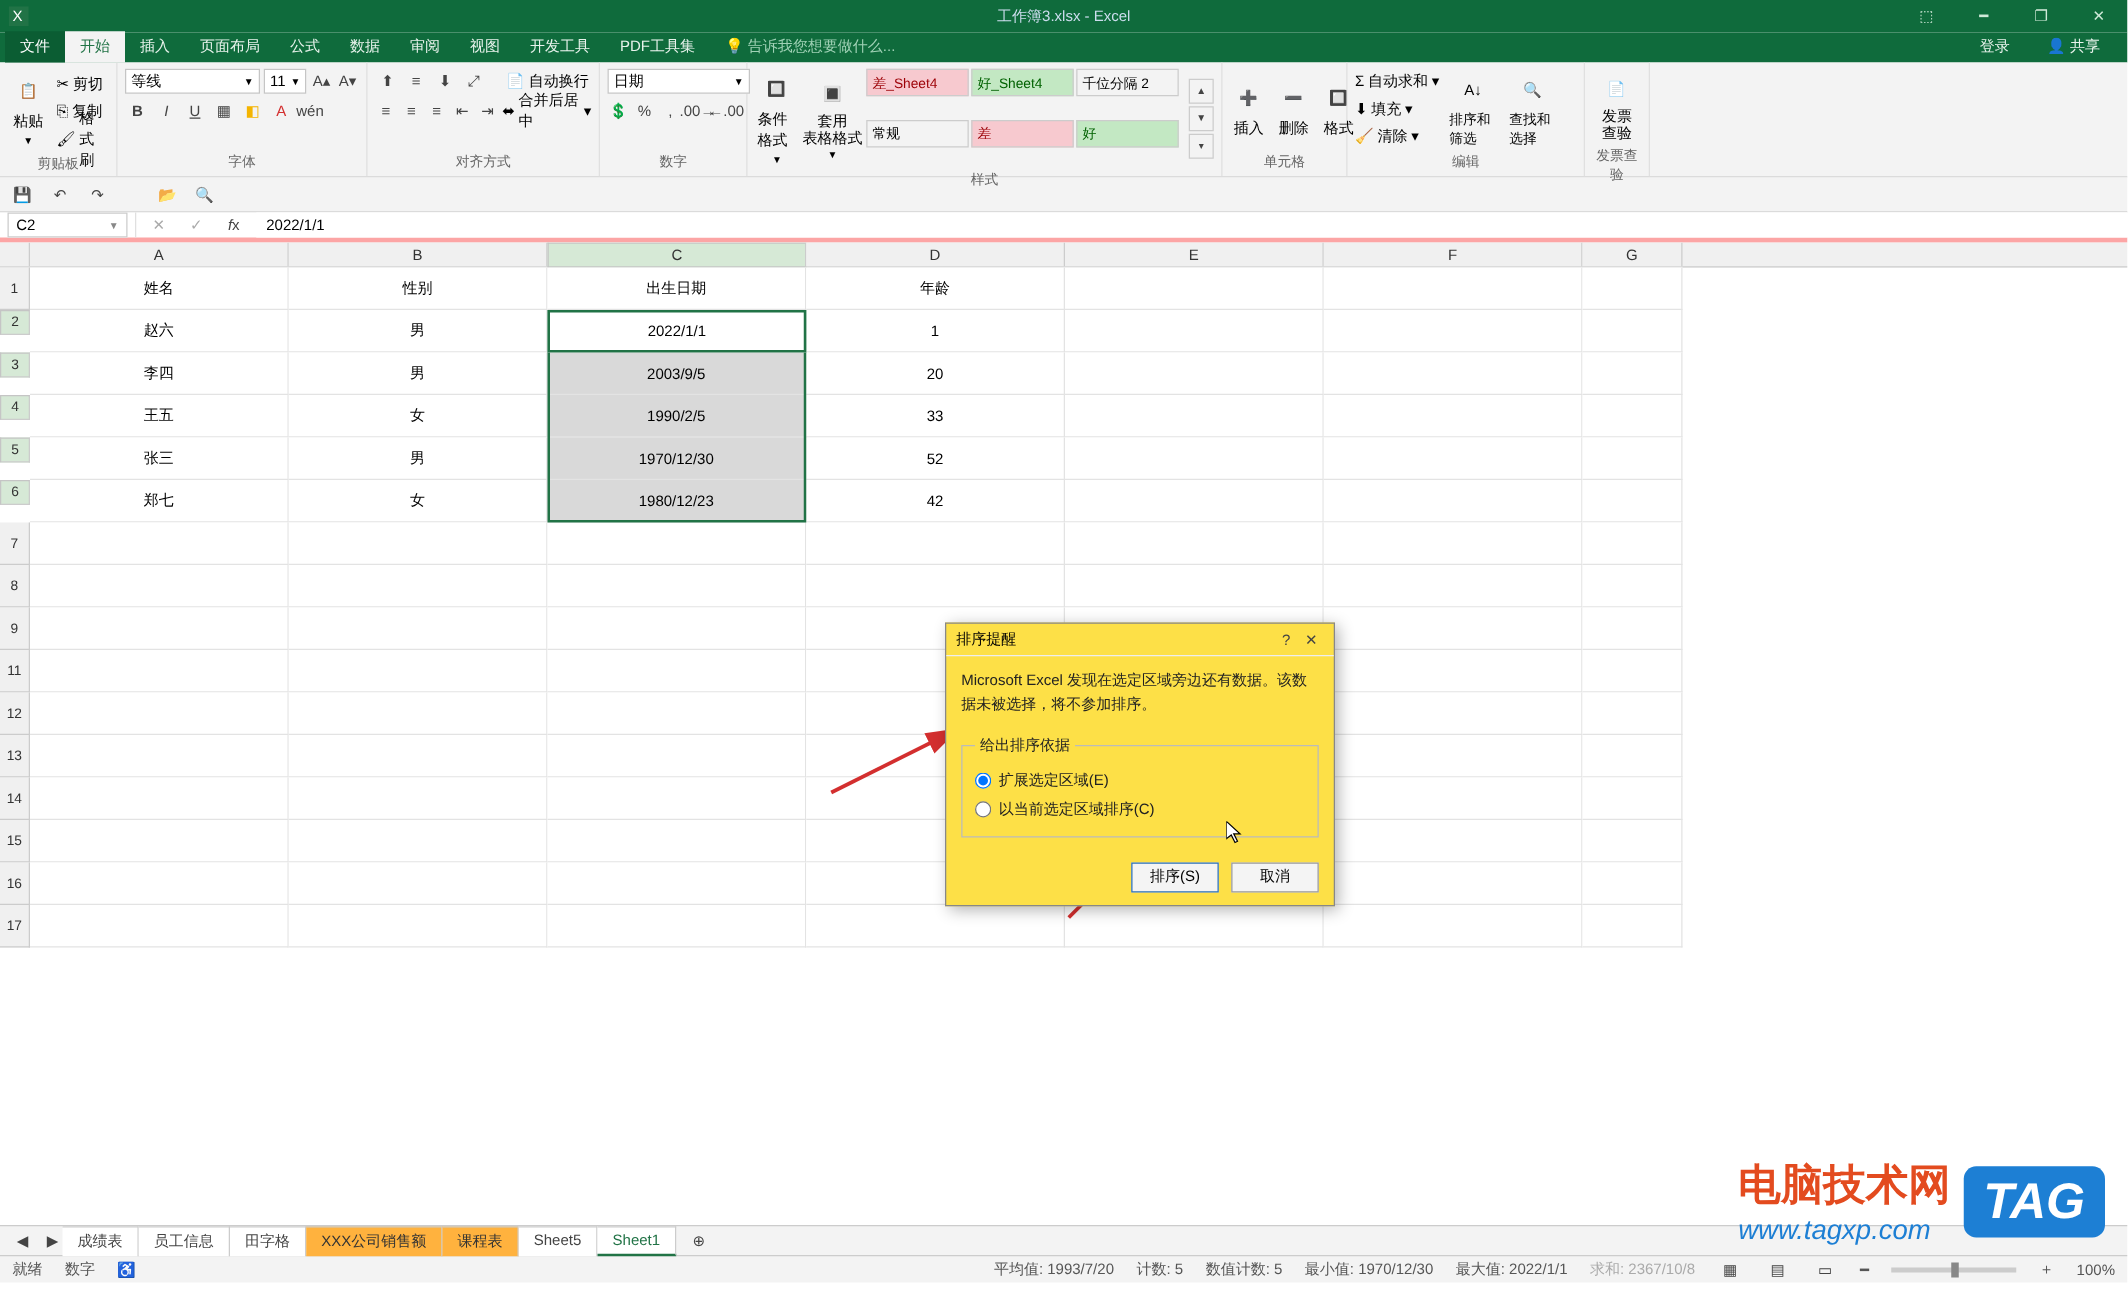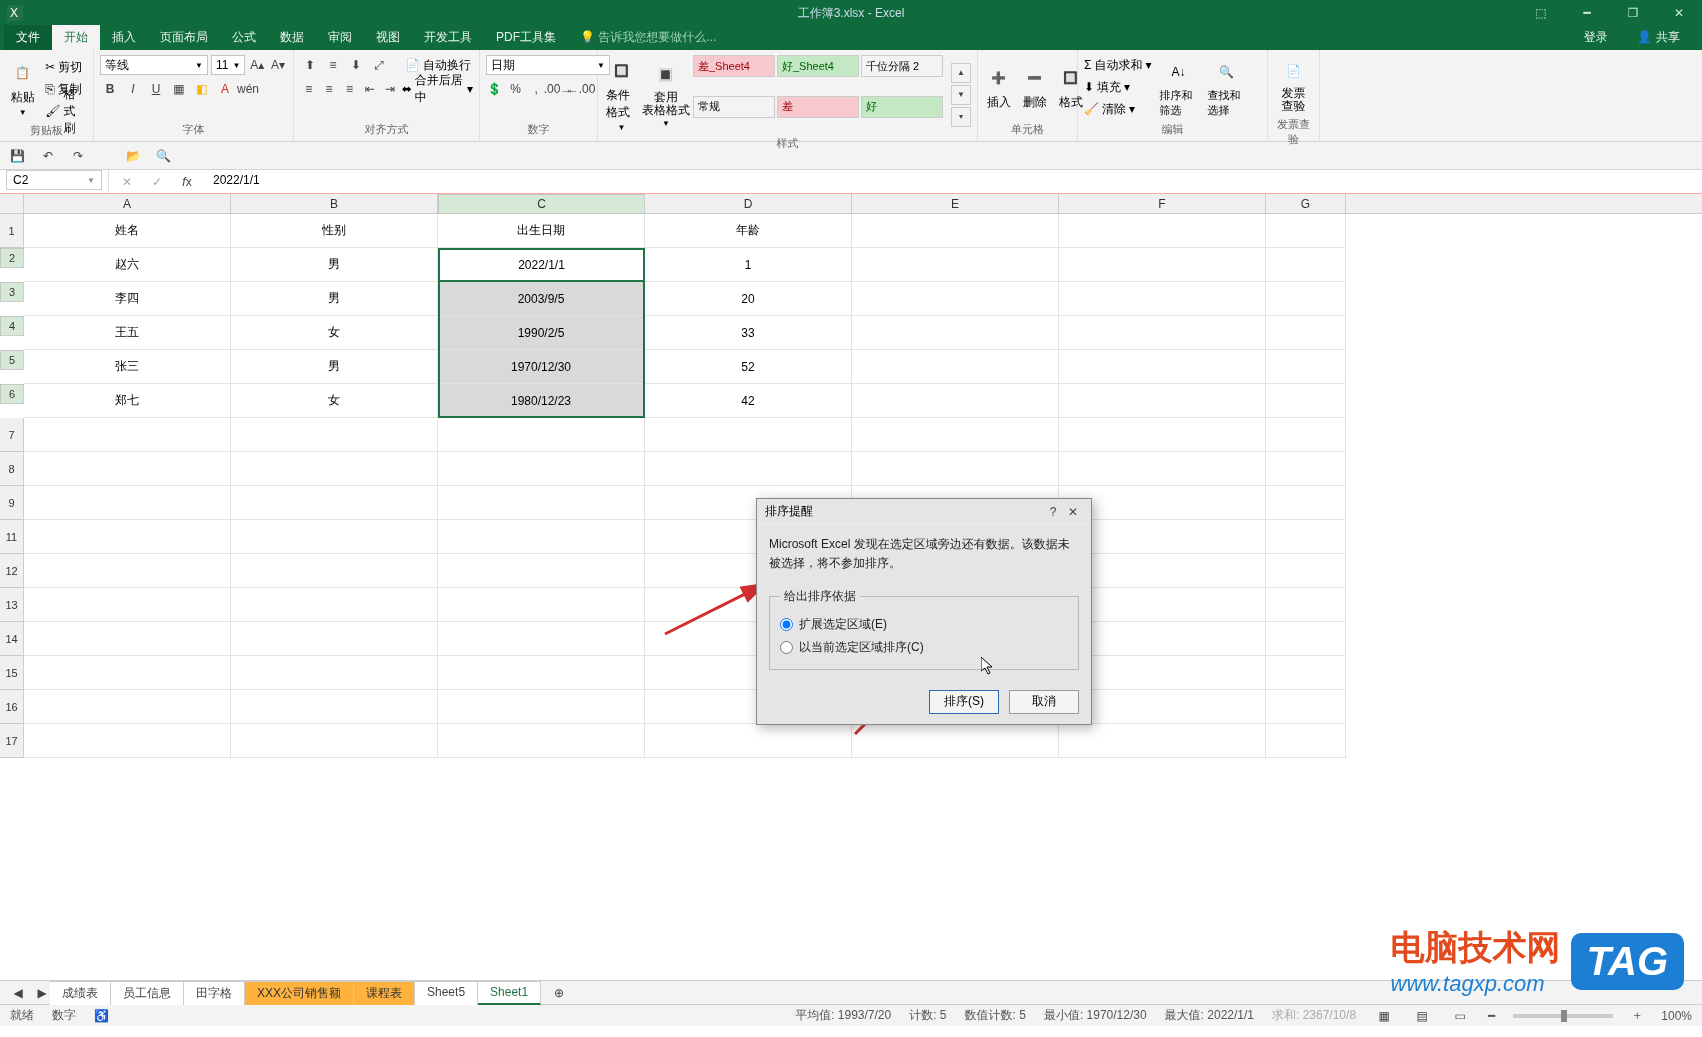--- a/index.html
+++ b/index.html
@@ -17,38 +17,38 @@
 .rgroup{border-right:1px solid #e0e0e0;padding:2px 6px;display:flex;flex-direction:column;justify-content:space-between}
 .rgroup .body{flex:1;display:flex;gap:6px;padding-top:3px}
 .rgroup .label{text-align:center;font-size:11px;color:#666;padding:2px 0}
 .bigbtn{display:flex;flex-direction:column;align-items:center;justify-content:center;width:42px;gap:2px;padding:2px}
 .bigbtn .ico{width:28px;height:28px;display:flex;align-items:center;justify-content:center}
 .smallrow{display:flex;align-items:center;gap:3px;height:20px}
 .sel{border:1px solid #c5c5c5;background:#fff;height:20px;display:flex;align-items:center;padding:0 4px;gap:4px}
 .iconbtn{width:20px;height:20px;display:flex;align-items:center;justify-content:center;color:#444}
 .stylecell{border:1px solid #ccc;height:22px;width:82px;font-size:11px;display:flex;align-items:center;padding:0 4px}
 .qat{height:28px;background:#f3f3f3;border-bottom:1px solid #d4d4d4;display:flex;align-items:center;padding:0 8px;gap:10px}
-.formula-bar{height:24px;background:#fff;border-bottom:1px solid #fca5a5;display:flex;}
+.formula-bar{height:24px;background:#fff;border-bottom:4px solid #fca5a5;display:flex;align-items:center}
 .namebox{width:96px;border:1px solid #ccc;height:20px;margin:0 6px;padding:0 6px;display:flex;align-items:center;background:#fff}
 .fx-area{display:flex;align-items:center;gap:10px;padding:0 8px;border-left:1px solid #e0e0e0}
 .fx-input{flex:1;height:20px;border:none;padding:0 8px;font-size:12px}
 .grid-wrap{position:relative;height:786px;overflow:hidden}
 .colhdr{display:flex;height:20px;background:#f0f0f0;border-bottom:1px solid #ccc}
 .corner{width:24px;border-right:1px solid #ccc;background:#f0f0f0}
 .ch{border-right:1px solid #ccc;display:flex;align-items:center;justify-content:center;font-size:12px;color:#333;background:#f0f0f0}
 .ch.sel{background:#d6e9d6}
 .rows{display:flex;flex-direction:column}
 .row{display:flex;height:34px}
 .rh{width:24px;background:#f0f0f0;border-right:1px solid #ccc;border-bottom:1px solid #ccc;display:flex;align-items:center;justify-content:center;font-size:11px;color:#333}
 .rh.sel{background:#d6e9d6}
 .cell{border-right:1px solid #e3e3e3;border-bottom:1px solid #e3e3e3;display:flex;align-items:center;justify-content:center;font-size:12px;color:#000;background:#fff}
 .cell.selected{background:#d9d9d9}
 .selborder{position:absolute;border:2px solid #217346;pointer-events:none}
 .activecell{position:absolute;border:2px solid #217346;background:#fff;pointer-events:none;display:flex;align-items:center;justify-content:center}
-.dialog{position:absolute;left:756px;top:304px;width:336px;background:#e5e5e5;border:1px solid #888;box-shadow:3px 3px 12px rgba(0,0,0,.3)}
+.dialog{position:absolute;left:756px;top:304px;width:312px;background:#fde047;border:1px solid #888;box-shadow:3px 3px 12px rgba(0,0,0,.3)}
 .dlg-title{height:26px;display:flex;align-items:center;padding:0 8px;font-size:12px;border-bottom:1px solid #eee}
 .dlg-title .sp{flex:1}
 .dlg-body{padding:10px 12px;font-size:12px;line-height:1.6;color:#222}
 .dlg-btns{display:flex;justify-content:flex-end;gap:10px;padding:10px 12px}
 .dlg-btns button{width:70px;height:24px;border:1px solid #999;background:#f4f4f4;font-size:12px}
 .dlg-btns button.primary{border:1.5px solid #2a6fb5}
 .arrow{position:absolute;pointer-events:none}
 .sheet-tabs{height:24px;border-top:1px solid #ccc;display:flex;align-items:center;background:#f3f3f3;padding-left:50px;gap:0}
 .stab{padding:3px 12px;border-right:1px solid #ccc;border-top:1px solid #ccc;background:#fff;font-size:12px;color:#444}
 .stab.hl{background:#ffb23e;color:#333}
@@ -166,21 +166,21 @@
         <div class="iconbtn">⇤</div>
         <div class="iconbtn">⇥</div>
         <div class="smallrow">⬌ <span>合并后居中</span> ▾</div>
       </div>
     </div>
     <div class="label">对齐方式</div>
   </div>
 
   <div class="rgroup" style="width:118px">
     <div class="body" style="flex-direction:column;gap:4px">
-      <div class="sel" style="width:124px">
+      <div class="sel" style="width:114px">
           <span>日期</span>
           <span style="margin-left:auto;font-size:8px">▼</span>
         </div>
       <div class="smallrow">
         <div class="iconbtn">💲</div>
         <div class="iconbtn">%</div>
         <div class="iconbtn">,</div>
         <div class="iconbtn">.00→</div>
         <div class="iconbtn">←.00</div>
       </div>

